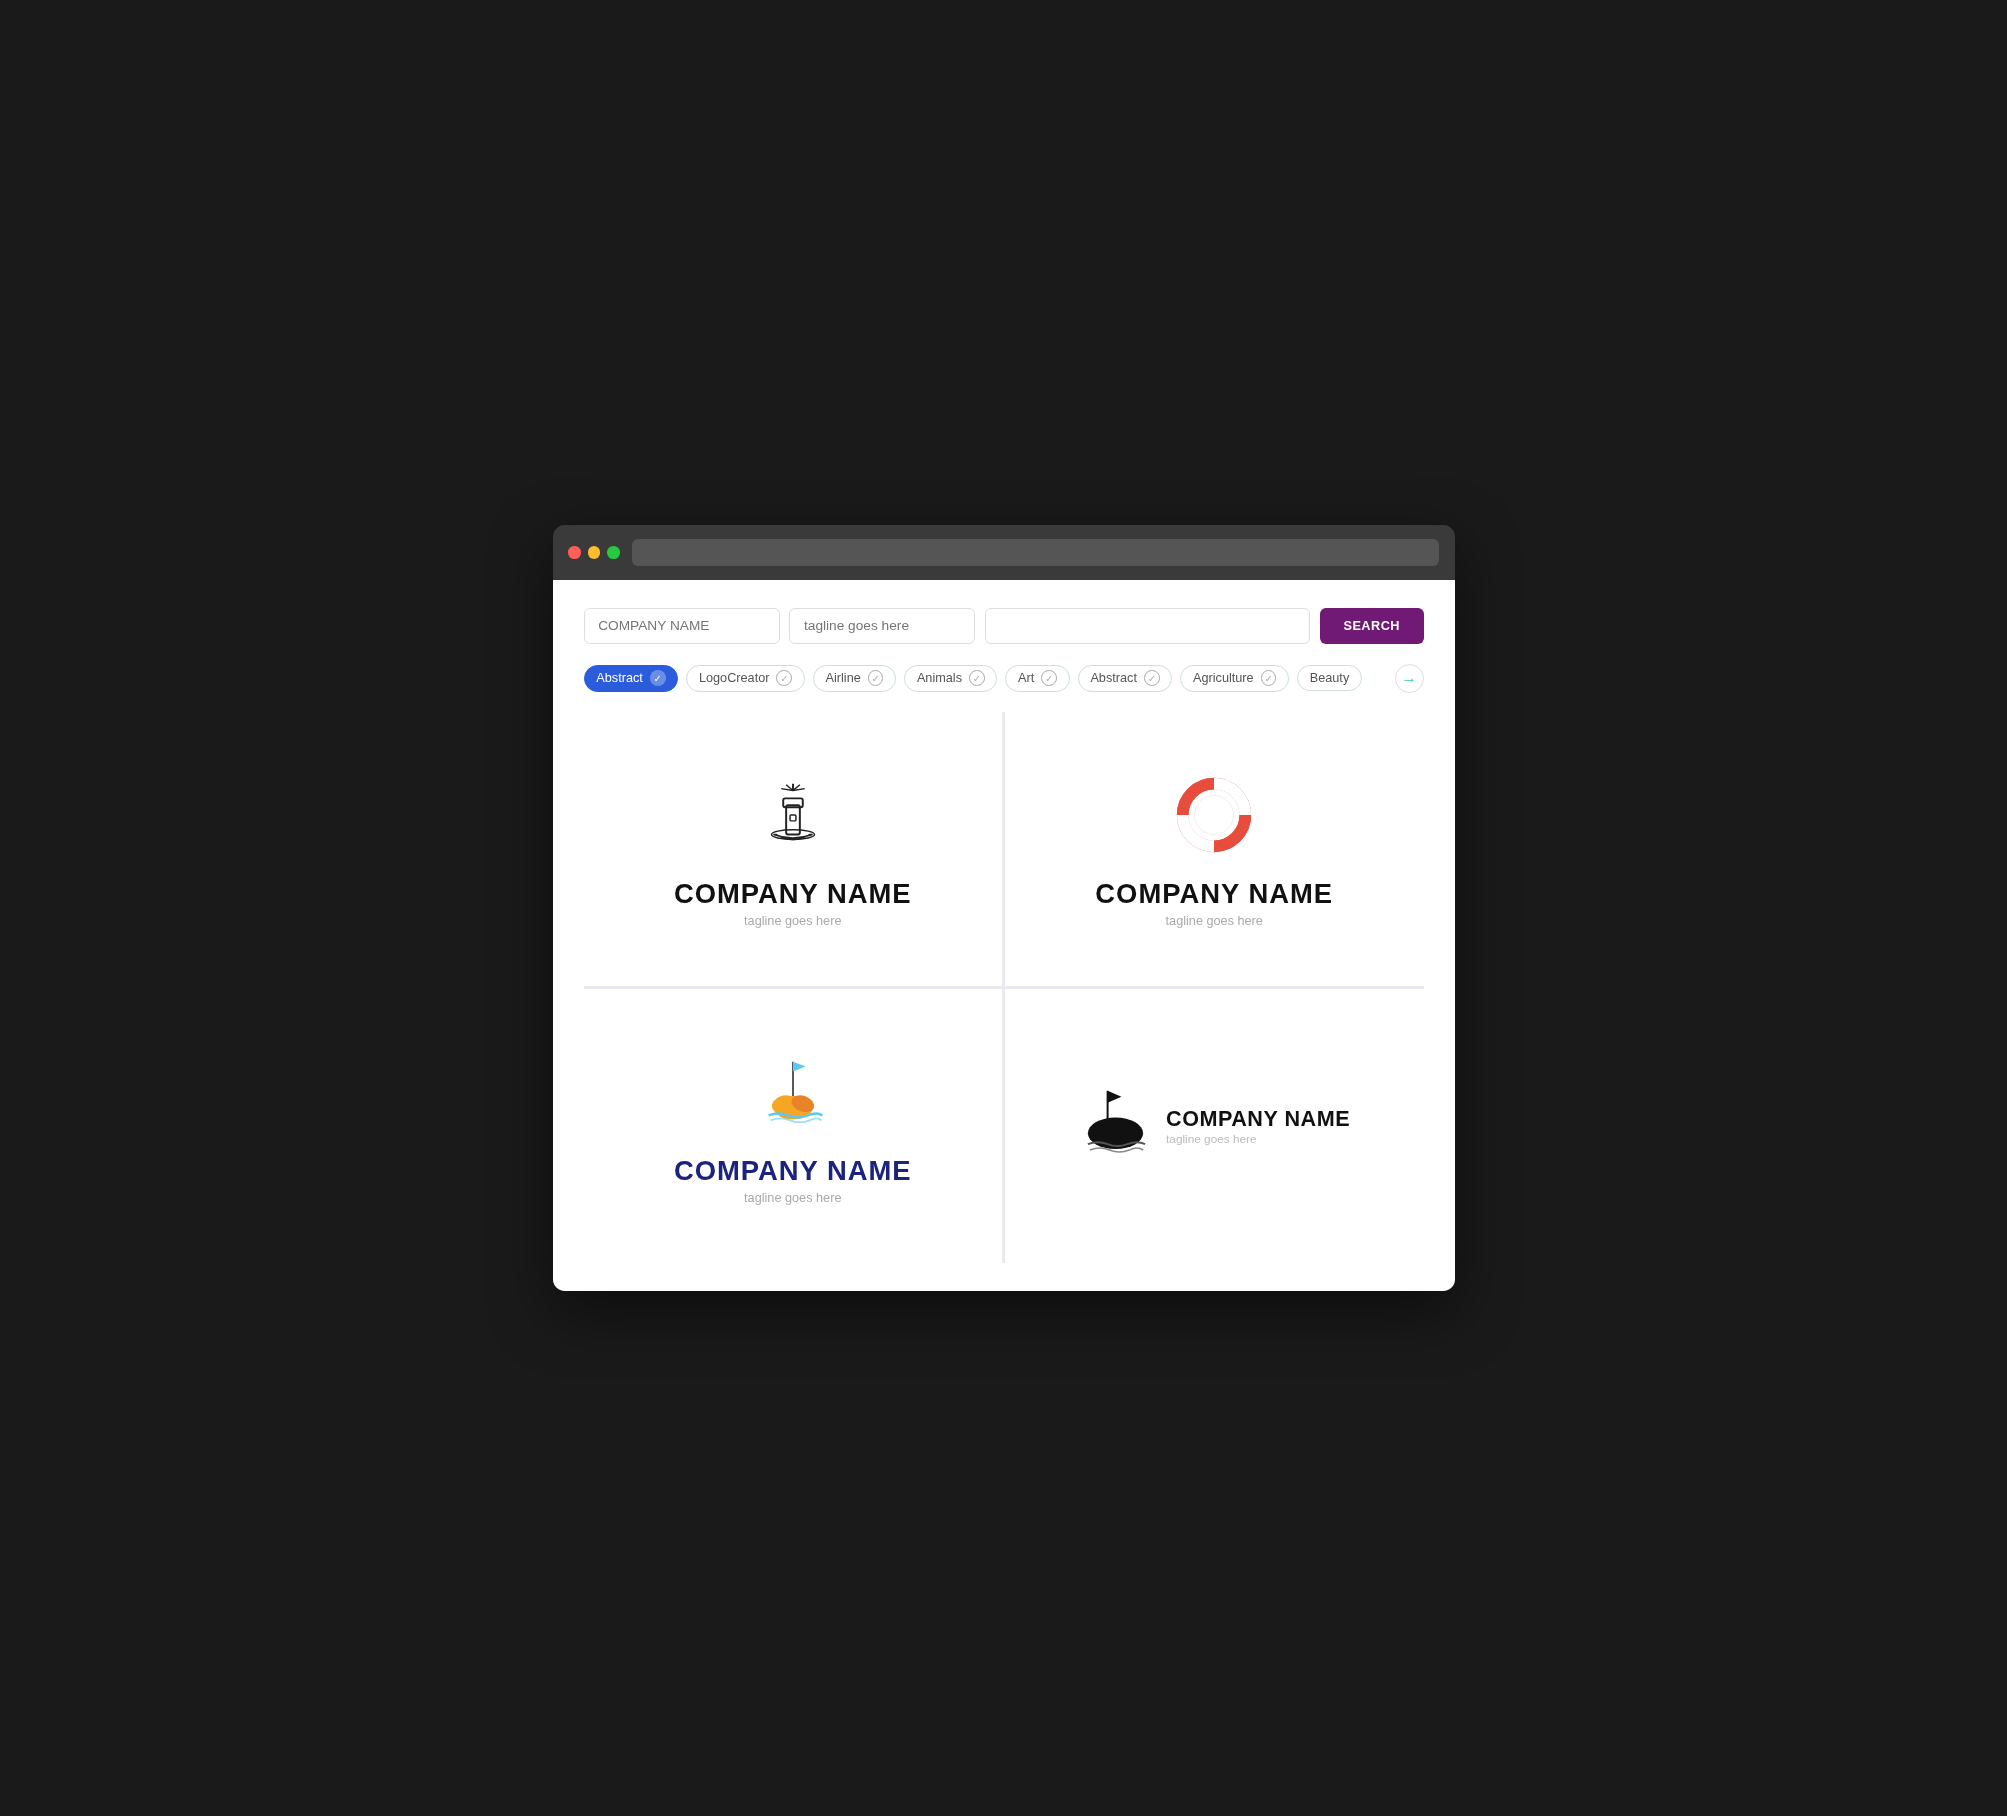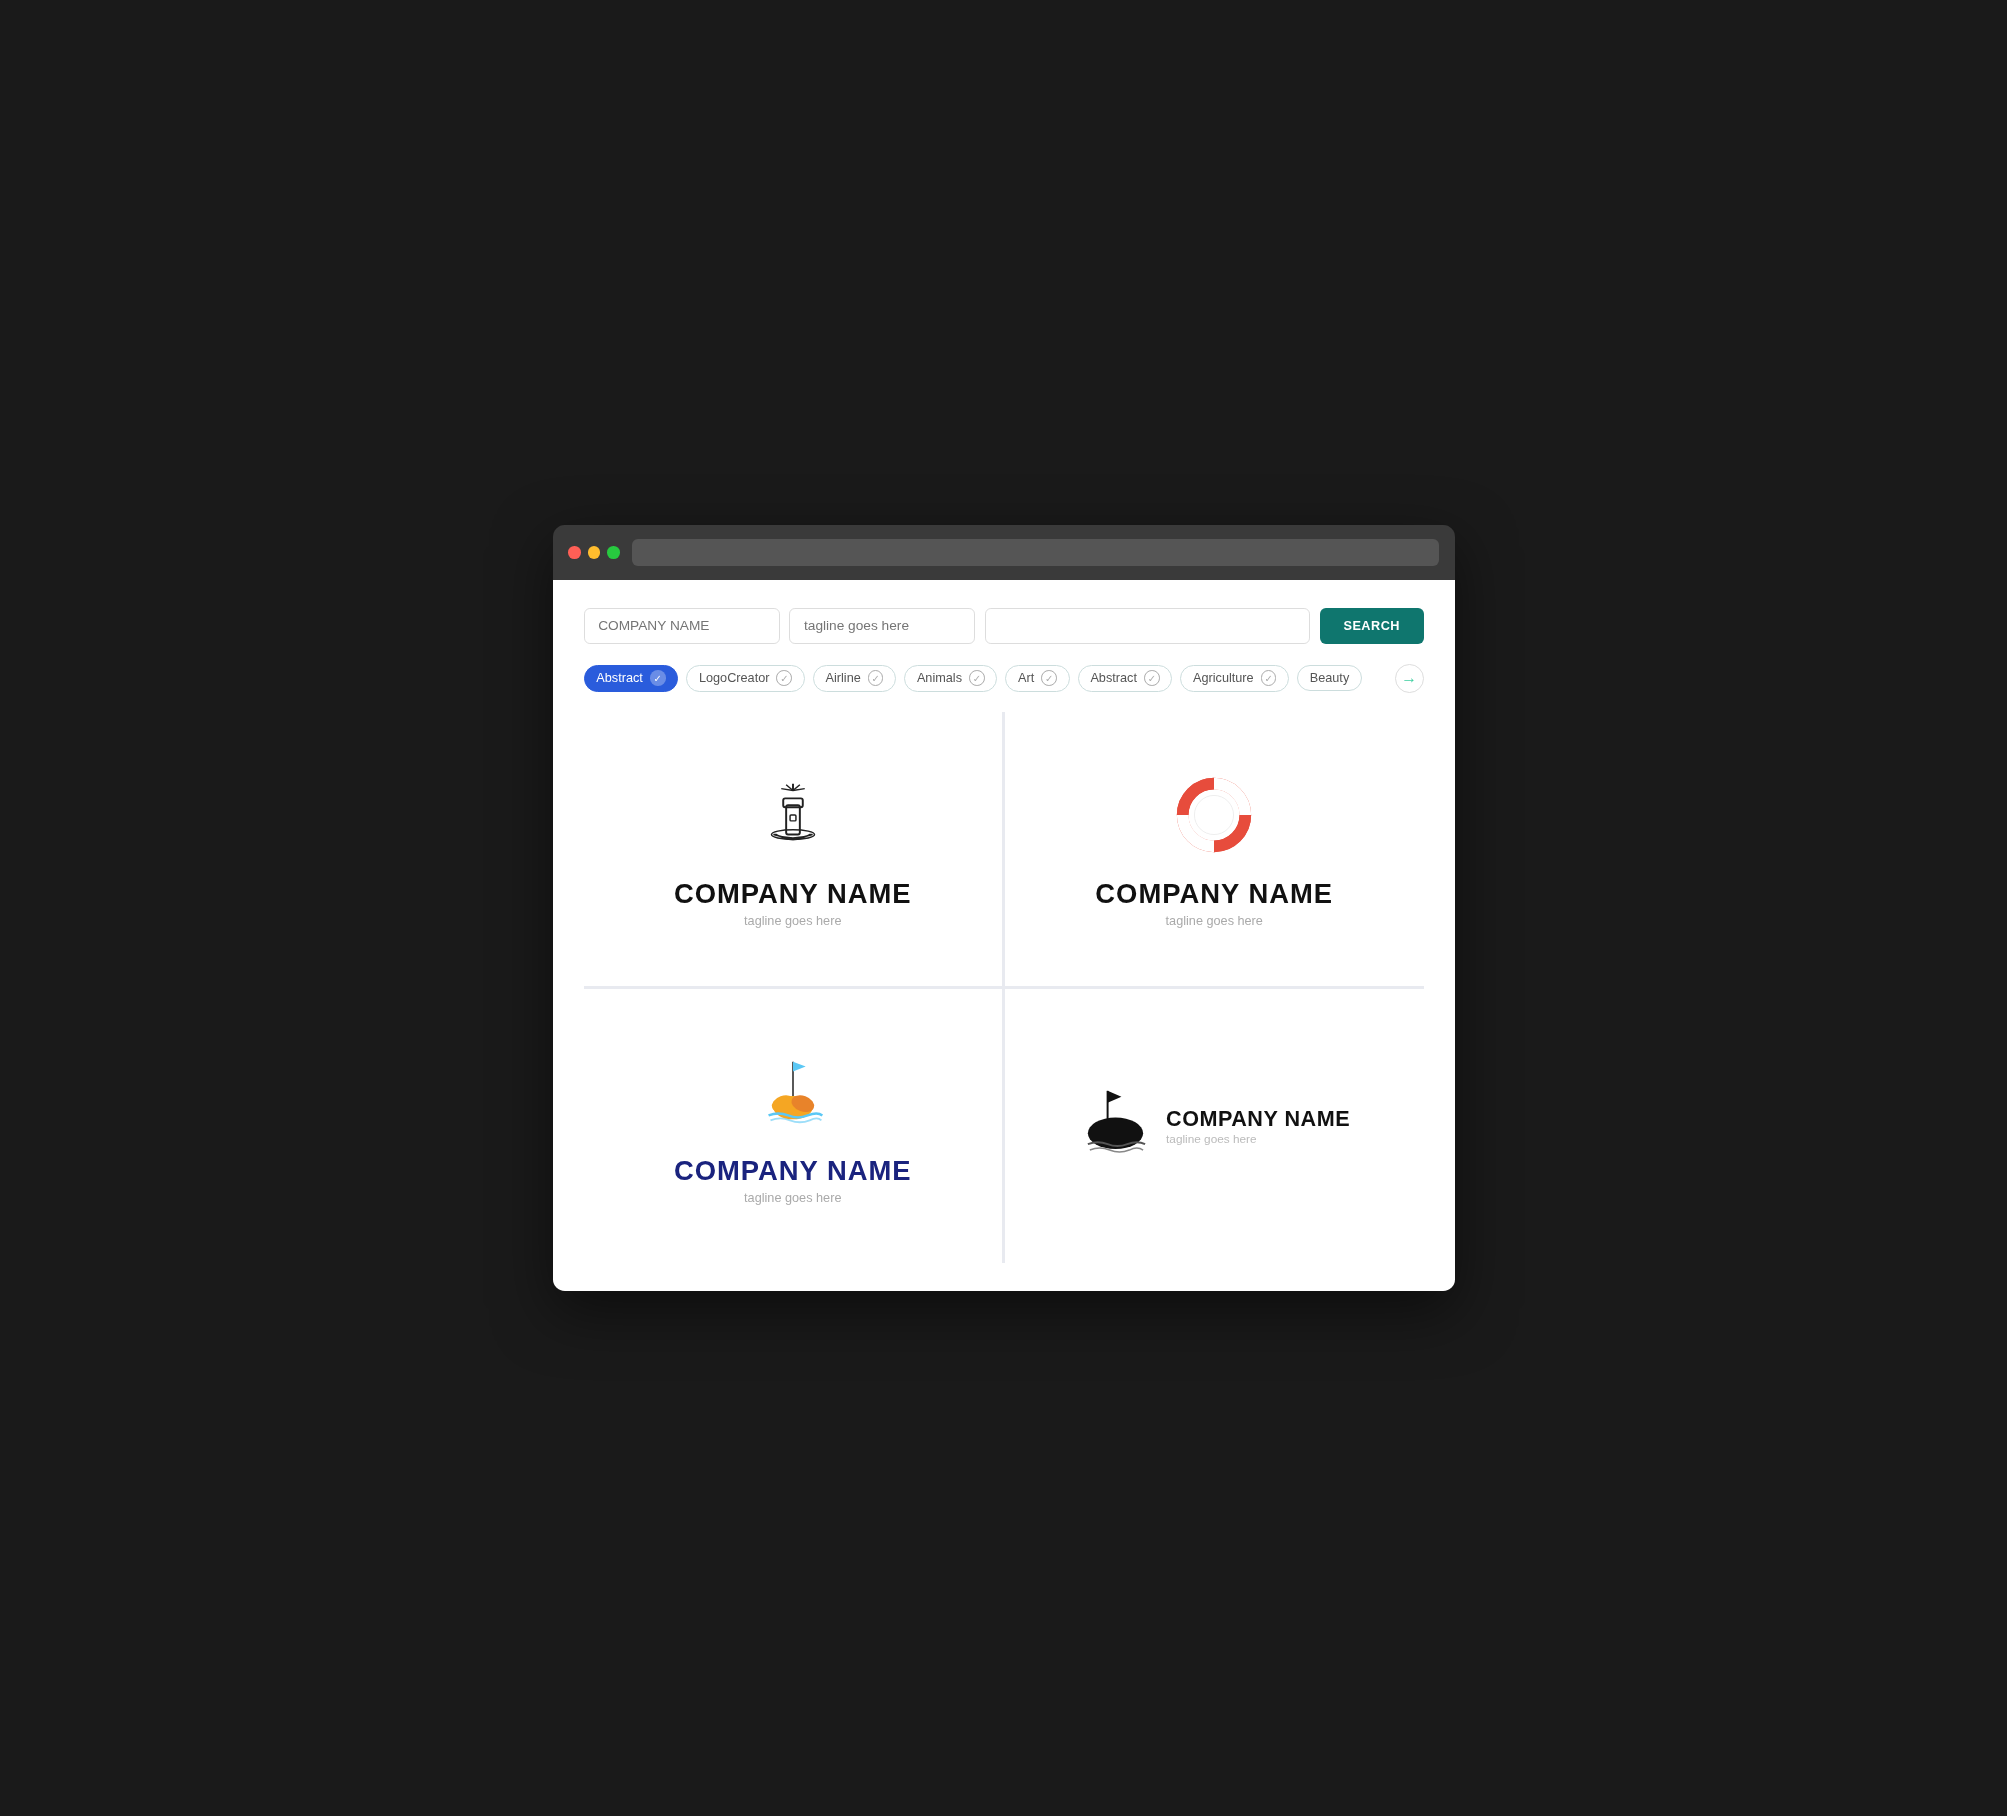--- a/index.html
+++ b/index.html
@@ -71,21 +71,21 @@
       font-weight: 500;
     }
     .search-bar input:nth-child(2) {
       width: 186px;
       color: #888;
     }
     .search-bar input:nth-child(3) {
       flex: 1;
     }
     .search-btn {
-      background: #0f766e;
+      background: #701a75;
       color: #fff;
       border: none;
       border-radius: 5.9px;
       padding: 9.8px 23.5px;
       font-size: 12.7px;
       font-weight: 700;
       letter-spacing: 0.5px;
       cursor: pointer;
     }
     .category-filter {

